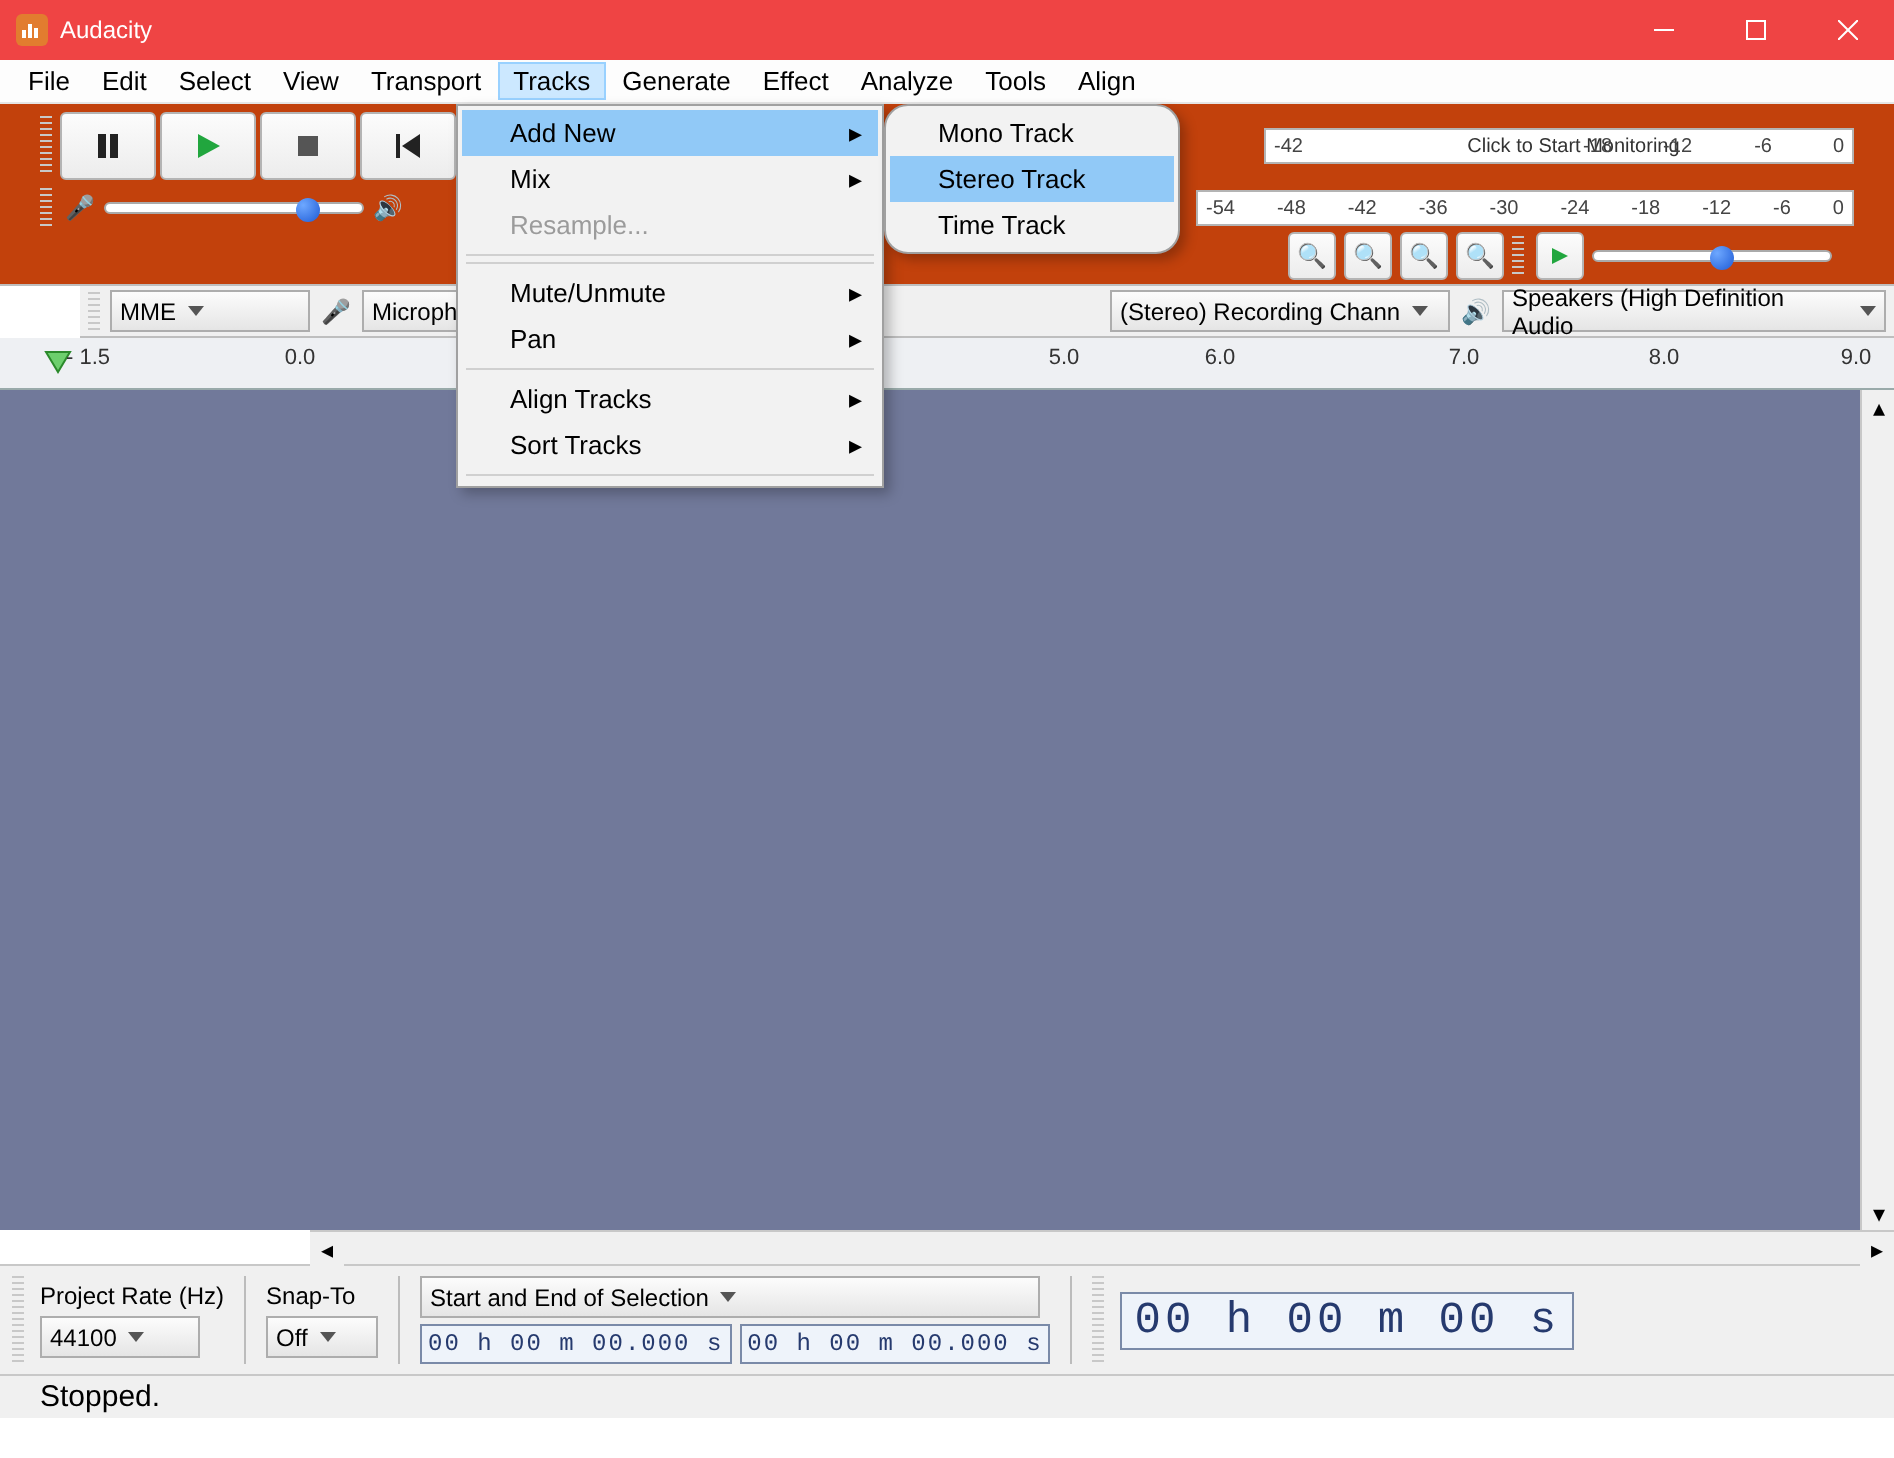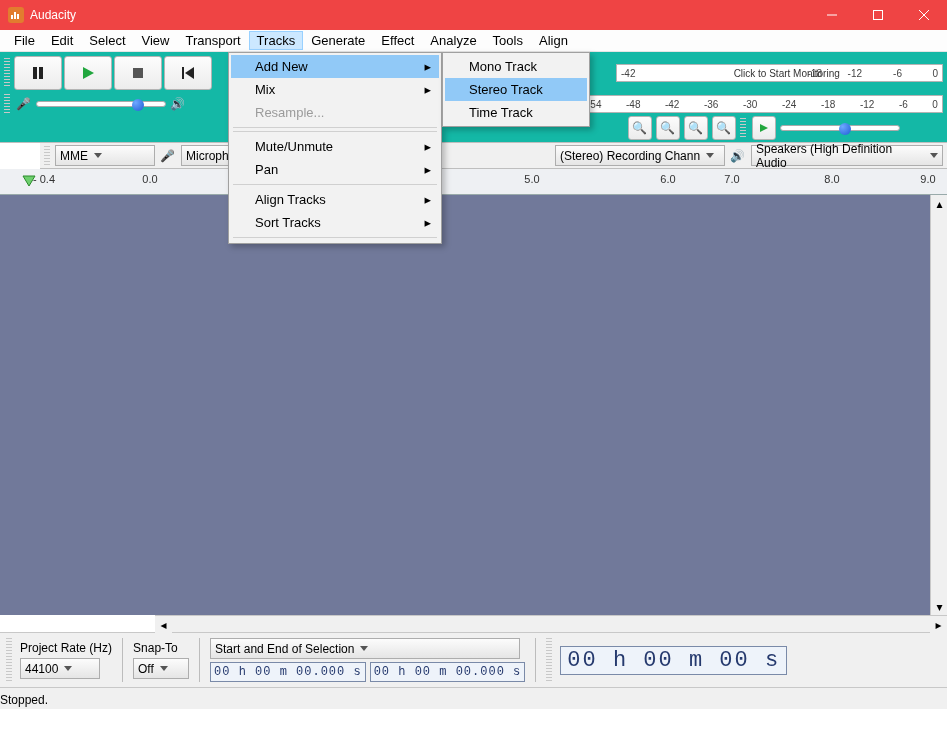--- a/index.html
+++ b/index.html
@@ -9,21 +9,21 @@
 .titlebar .icon { width: 16px; height: 16px; margin: 0 6px 0 8px; background: #e27c2f; border-radius: 3px; display:flex; align-items:center; justify-content:center;}
 .titlebar .title { flex: 1; font-size: 12px; }
 .winbtns { display: flex; }
 .winbtn { width: 46px; height: 30px; display:flex; align-items:center; justify-content:center; color:#fff; }
 .winbtn svg{stroke:#fff;stroke-width:1;fill:none;}
 
 .menubar { height: 22px; background: #fdfdfd; border-bottom: 1px solid #e5e5e5; display:flex; align-items:center; padding-left:6px; font-size:13px;}
 .menuitem { padding: 2px 8px; }
 .menuitem.open { background:#cce8ff; border:1px solid #99d1ff; padding:1px 7px;}
 
-.toolbar-area { background:#14b8a6; border-bottom:1px solid #bebebe; padding:2px 4px;}
+.toolbar-area { background:#c2410c; border-bottom:1px solid #bebebe; padding:2px 20px;}
 .tb-row{display:flex;align-items:center;height:38px;gap:2px;}
 .tb-row2{height:24px;}
 .grip{width:6px;height:30px;background:repeating-linear-gradient(#c8c8c8 0 1px,transparent 1px 3px);margin-right:2px;}
 .tbtn{width:48px;height:34px;background:linear-gradient(#fcfcfc,#ececec);border:1px solid #b4b4b4;border-radius:3px;display:flex;align-items:center;justify-content:center;}
 .tbtn.sm{width:24px;height:24px;}
 .slider-bar{flex:0 0 auto;width:130px;height:6px;background:#fff;border:1px solid #aaa;position:relative;border-radius:3px;}
 .slider-thumb{position:absolute;top:-3px;width:12px;height:12px;background:radial-gradient(circle at 30% 30%,#6ea8ff,#1e5bd6);border-radius:50%;}
 .sm-icon{width:20px;display:flex;justify-content:center;}
 
 .meter { flex:1; height:18px; background:#fff;border:1px solid #b4b4b4;display:flex;align-items:center;font-size:10px;color:#444;position:relative;padding:0 4px;}
@@ -43,30 +43,30 @@
 .scroll-h{height:17px;background:#f0f0f0;border-top:1px solid #c8c8c8;display:flex;margin-left:155px;}
 .scroll-h .track{flex:1;}
 
 .bottom{background:#f0f0f0;border-top:1px solid #c8c8c8;}
 .selbar{display:flex;align-items:center;gap:6px;padding:3px 6px;height:54px;}
 .col{display:flex;flex-direction:column;gap:3px;font-size:12px;}
 .timebox{font-family:"Consolas","Courier New",monospace;border:1px solid #7a8aa8;background:#eef3fa;padding:2px 3px;font-size:12px;color:#263a6e;letter-spacing:1px;}
 .timebox.big{font-size:22px;padding:1px 6px;letter-spacing:2px;}
 .sep{width:1px;height:44px;background:#bcbcbc;margin:0 4px;}
 
-.status{height:22px;border-top:1px solid #c8c8c8;padding:2px 0;font-size:12px;display:flex;align-items:flex-end;}
+.status{height:22px;border-top:1px solid #c8c8c8;padding:2px 20px;font-size:15px;display:flex;align-items:flex-start;}
 
 .menu-popup{position:absolute;background:#f2f2f2;border:1px solid #a0a0a0;box-shadow:3px 3px 6px rgba(0,0,0,.25);min-width:214px;padding:2px;z-index:100;font-size:13px;}
 .menu-row{display:flex;align-items:center;height:23px;padding:0 30px 0 24px;position:relative;}
 .menu-row.hl{background:#91c9f7;}
 .menu-row.disabled{color:#9b9b9b;}
 .menu-row .arrow{position:absolute;right:8px;}
 .menu-sep{height:1px;background:#d0d0d0;margin:3px 2px;}
 
-.submenu{min-width:148px;}
+.submenu{min-width:148px;border-radius:12px;}
 </style>
 </head>
 <body>
 
 <div class="titlebar">
   <div class="icon">
       <svg width="10" height="10">
         <path d="M1 9 L1 5 M4 9 L4 2 M7 9 L7 4" stroke="#fff" stroke-width="2"></path>
       </svg>
     </div>
@@ -195,25 +195,25 @@
   <span class="sm-icon">🔊</span>
   <div class="combo" style="flex:1">
       <span>Speakers (High Definition Audio</span>
     </div>
 </div>
 
 <div class="ruler">
   <svg class="playhead" width="14" height="12">
       <polygon points="1,1 13,1 7,11" fill="#6dcf6d" stroke="#2b8a2b"></polygon>
     </svg>
-  <span class="num" style="left:44px">- 0.4</span>
+  <span class="num" style="left:44px">- 1.5</span>
   <span class="num" style="left:150px">0.0</span>
   <span class="num" style="left:432px">4.0</span>
   <span class="num" style="left:532px">5.0</span>
-  <span class="num" style="left:668px">6.0</span>
+  <span class="num" style="left:610px">6.0</span>
   <span class="num" style="left:732px">7.0</span>
   <span class="num" style="left:832px">8.0</span>
   <span class="num" style="left:928px">9.0</span>
 </div>
 
 <div class="trackarea">
   <div class="scroll-v">
     <div class="arrow">▴</div>
     <div style="position:absolute;bottom:0" class="arrow">▾</div>
   </div>

